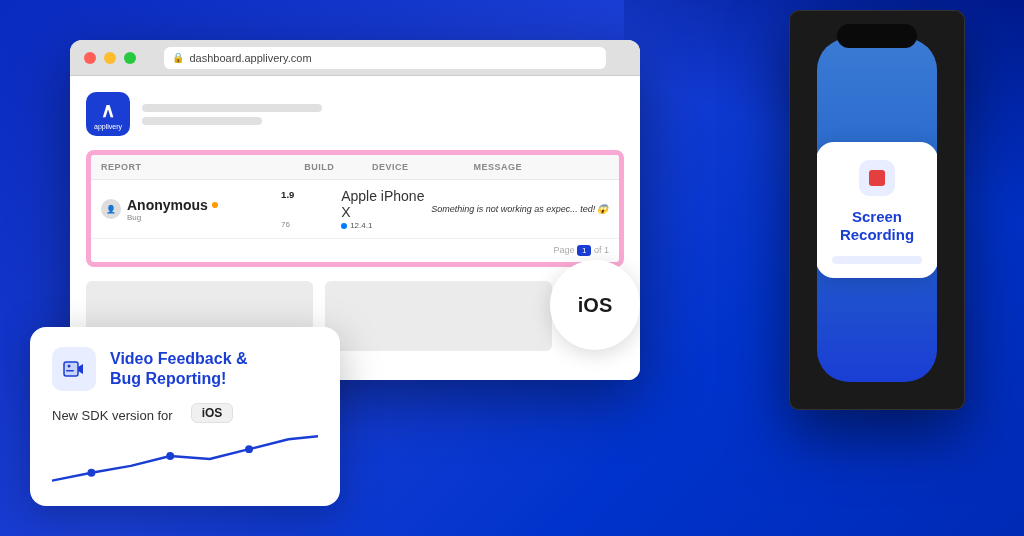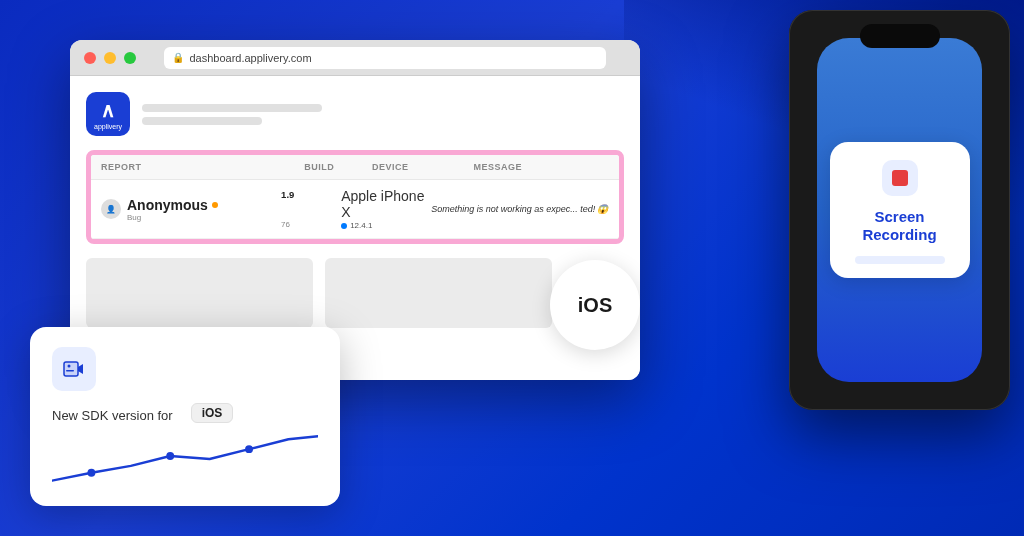--- a/index.html
+++ b/index.html
@@ -365,24 +365,24 @@
     
     .iphone-mockup {
       position: absolute;
       right: 40px;
       top: 10px;
       width: 195px;
       height: 400px;
     }
 
     .iphone-body {
-      width: 221px;
+      width: 176px;
       height: 400px;
       background: #1a1a1a;
-      border-radius: 24px;
+      border-radius: 10px;
       padding: 28px;
       box-shadow: 0 25px 60px rgba(0,0,0,0.5), inset 0 0 0 1px #333;
       position: relative;
     }
 
     .iphone-notch {
       position: absolute;
       top: 14px;
       left: 50%;
       transform: translateX(-50%);
@@ -516,20 +516,23 @@
           <div class="device-name">Apple iPhone X</div>
           <div class="os-badge">
             <div class="ios-dot"></div>
             <span>12.4.1</span>
           </div>
         </div>
         <div class="table-cell">
           <div class="message-text">Something is not working as expec... ted! 😱</div>
         </div>
       </div>
+      <div class="table-footer">
+        Page <span class="page-highlight">1</span> of 1
+      </div>
     </div>
 
     <div class="skeleton-area">
       <div class="skeleton-box skeleton-box-tall"></div>
       <div class="skeleton-box skeleton-box-tall"></div>
       <div class="skeleton-box-circle"></div>
     </div>
 
     <div class="ios-overlay-label">
       <span>iOS</span>
@@ -541,20 +544,21 @@
   <div class="feature-card-header">
     <div class="feature-card-icon">
       <svg viewBox="0 0 24 24" fill="none">
         <rect x="2" y="5" width="14" height="14" rx="2" fill="#1a3ed4" opacity="0.15"></rect>
         <rect x="2" y="5" width="14" height="14" rx="2" stroke="#1a3ed4" stroke-width="1.5"></rect>
         <path d="M16 10l5-3v10l-5-3V10z" fill="#1a3ed4"></path>
         <circle cx="7" cy="9" r="1.5" fill="#1a3ed4"></circle>
         <rect x="4" y="13" width="8" height="1.5" rx="0.75" fill="#1a3ed4"></rect>
       </svg>
     </div>
+    <div class="feature-card-title">Video Feedback &amp;<br>Bug Reporting!</div>
   </div>
   <div class="feature-card-subtitle">
     <span>New SDK version for</span>
     <span class="ios-pill">iOS</span>
   </div>
 
   <div style="position:relative;height:55px;margin-top:8px;overflow:hidden;">
     <svg width="100%" height="55" viewBox="0 0 270 55">
       <polyline points="0,50 40,42 80,35 120,25 160,28 200,18 240,8 270,5" fill="none" stroke="#1a3ed4" stroke-width="2.5" stroke-linecap="round" stroke-linejoin="round"></polyline>
       <circle cx="40" cy="42" r="4" fill="#1a3ed4"></circle>

